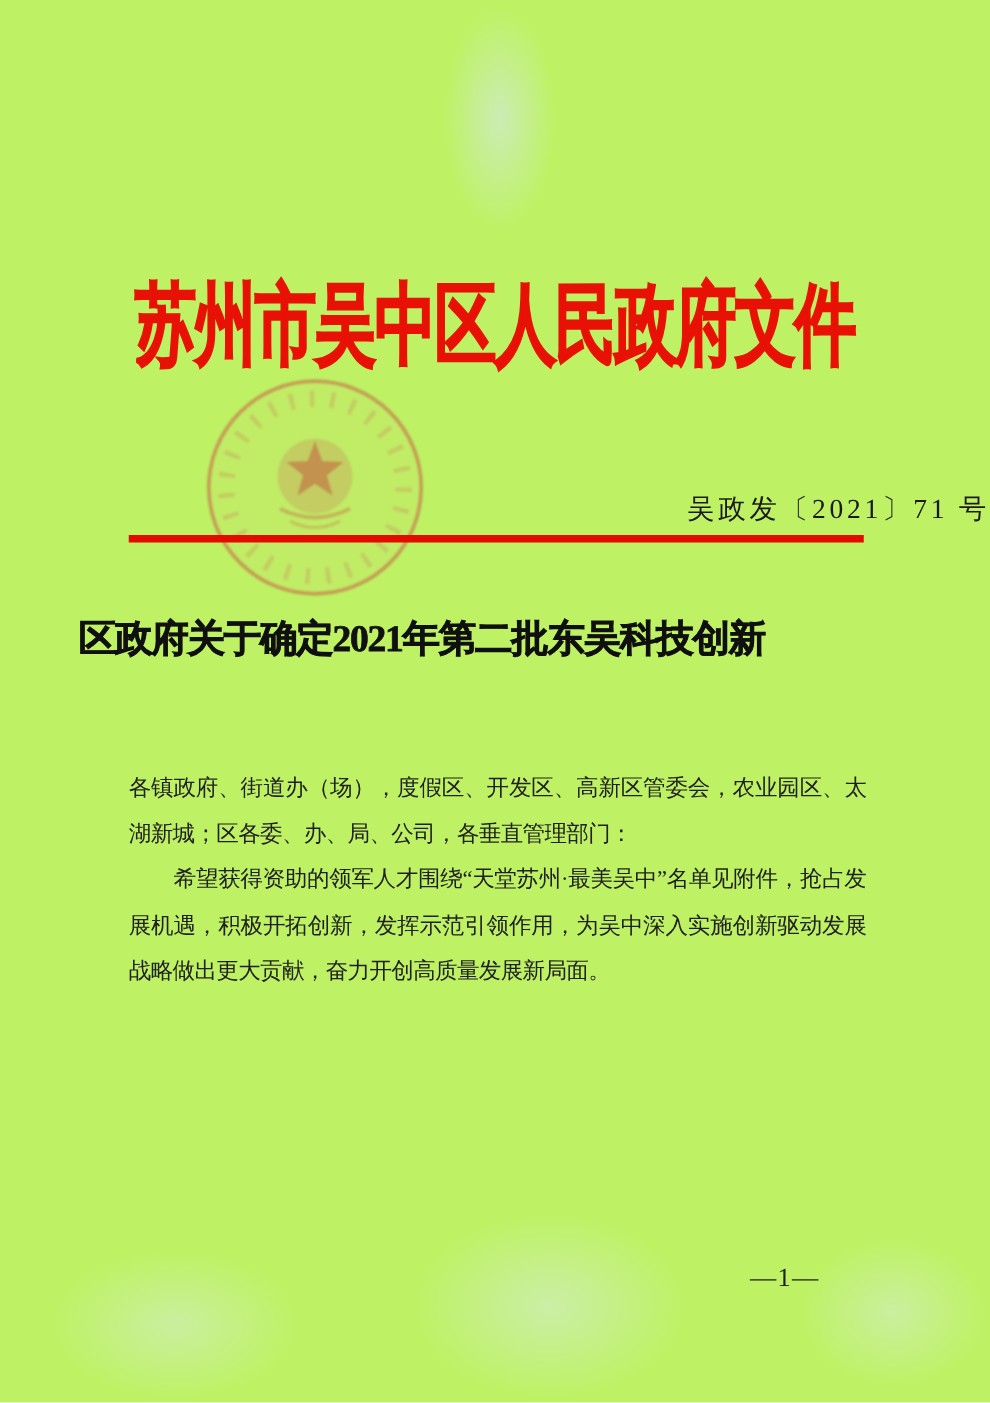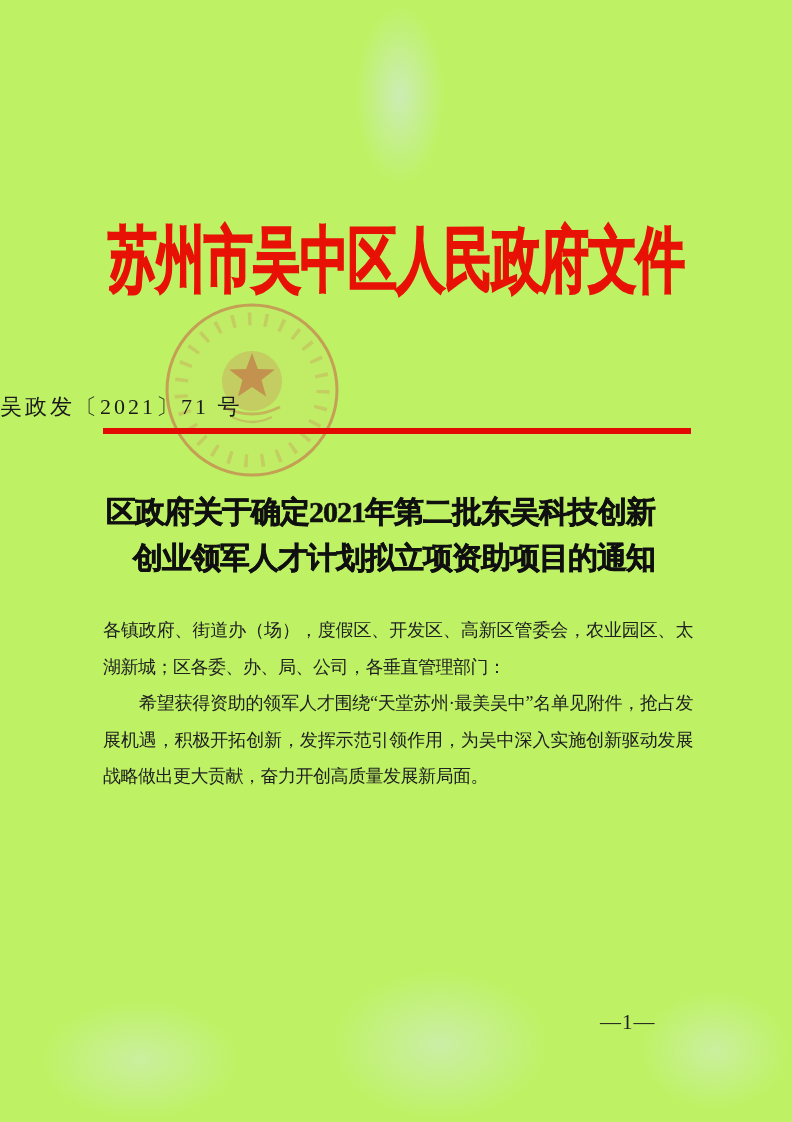--- a/index.html
+++ b/index.html
@@ -67,21 +67,21 @@
     filter: blur(0.7px);
     pointer-events: none;
   }
 
   
   .doc-number {
     position: absolute;
     top: 392px;
     left: 0;
     width: 792px;
-    text-align: left;
+    text-align: right;
     font-size: 22px;
     letter-spacing: 3px;
     color: #1a1a1a;
   }
 
   
   .red-rule {
     position: absolute;
     left: 103px;
     top: 428px;
@@ -89,21 +89,21 @@
     height: 6px;
     background: #e30b00;
   }
 
   
   .doc-heading {
     position: absolute;
     top: 489px;
     left: 63px;
     width: 592px;
-    text-align: right;
+    text-align: left;
     font-size: 30px;
     line-height: 46px;
     font-weight: 700;
     letter-spacing: -1px;
     color: #101010;
     -webkit-text-stroke: 0.6px #101010;
   }
 
   
   .doc-body {
@@ -152,21 +152,20 @@
   </svg>
 
   <div class="org-title">苏州市吴中区人民政府文件</div>
 
   <div class="doc-number">吴政发〔2021〕71 号</div>
 
   <div class="red-rule"></div>
 
   <div class="doc-heading">
     <div>区政府关于确定2021年第二批东吴科技创新</div>
-    <div>创业领军人才计划拟立项资助项目的通知</div>
   </div>
 
   <div class="doc-body">
     <p>各镇政府、街道办（场），度假区、开发区、高新区管委会，农业园区、太湖新城；区各委、办、局、公司，各垂直管理部门：</p>
     <p class="indent">希望获得资助的领军人才围绕“天堂苏州·最美吴中”名单见附件，抢占发展机遇，积极开拓创新，发挥示范引领作用，为吴中深入实施创新驱动发展战略做出更大贡献，奋力开创高质量发展新局面。</p>
   </div>
 
   <div class="page-number">—1—</div>
 
 </div>

